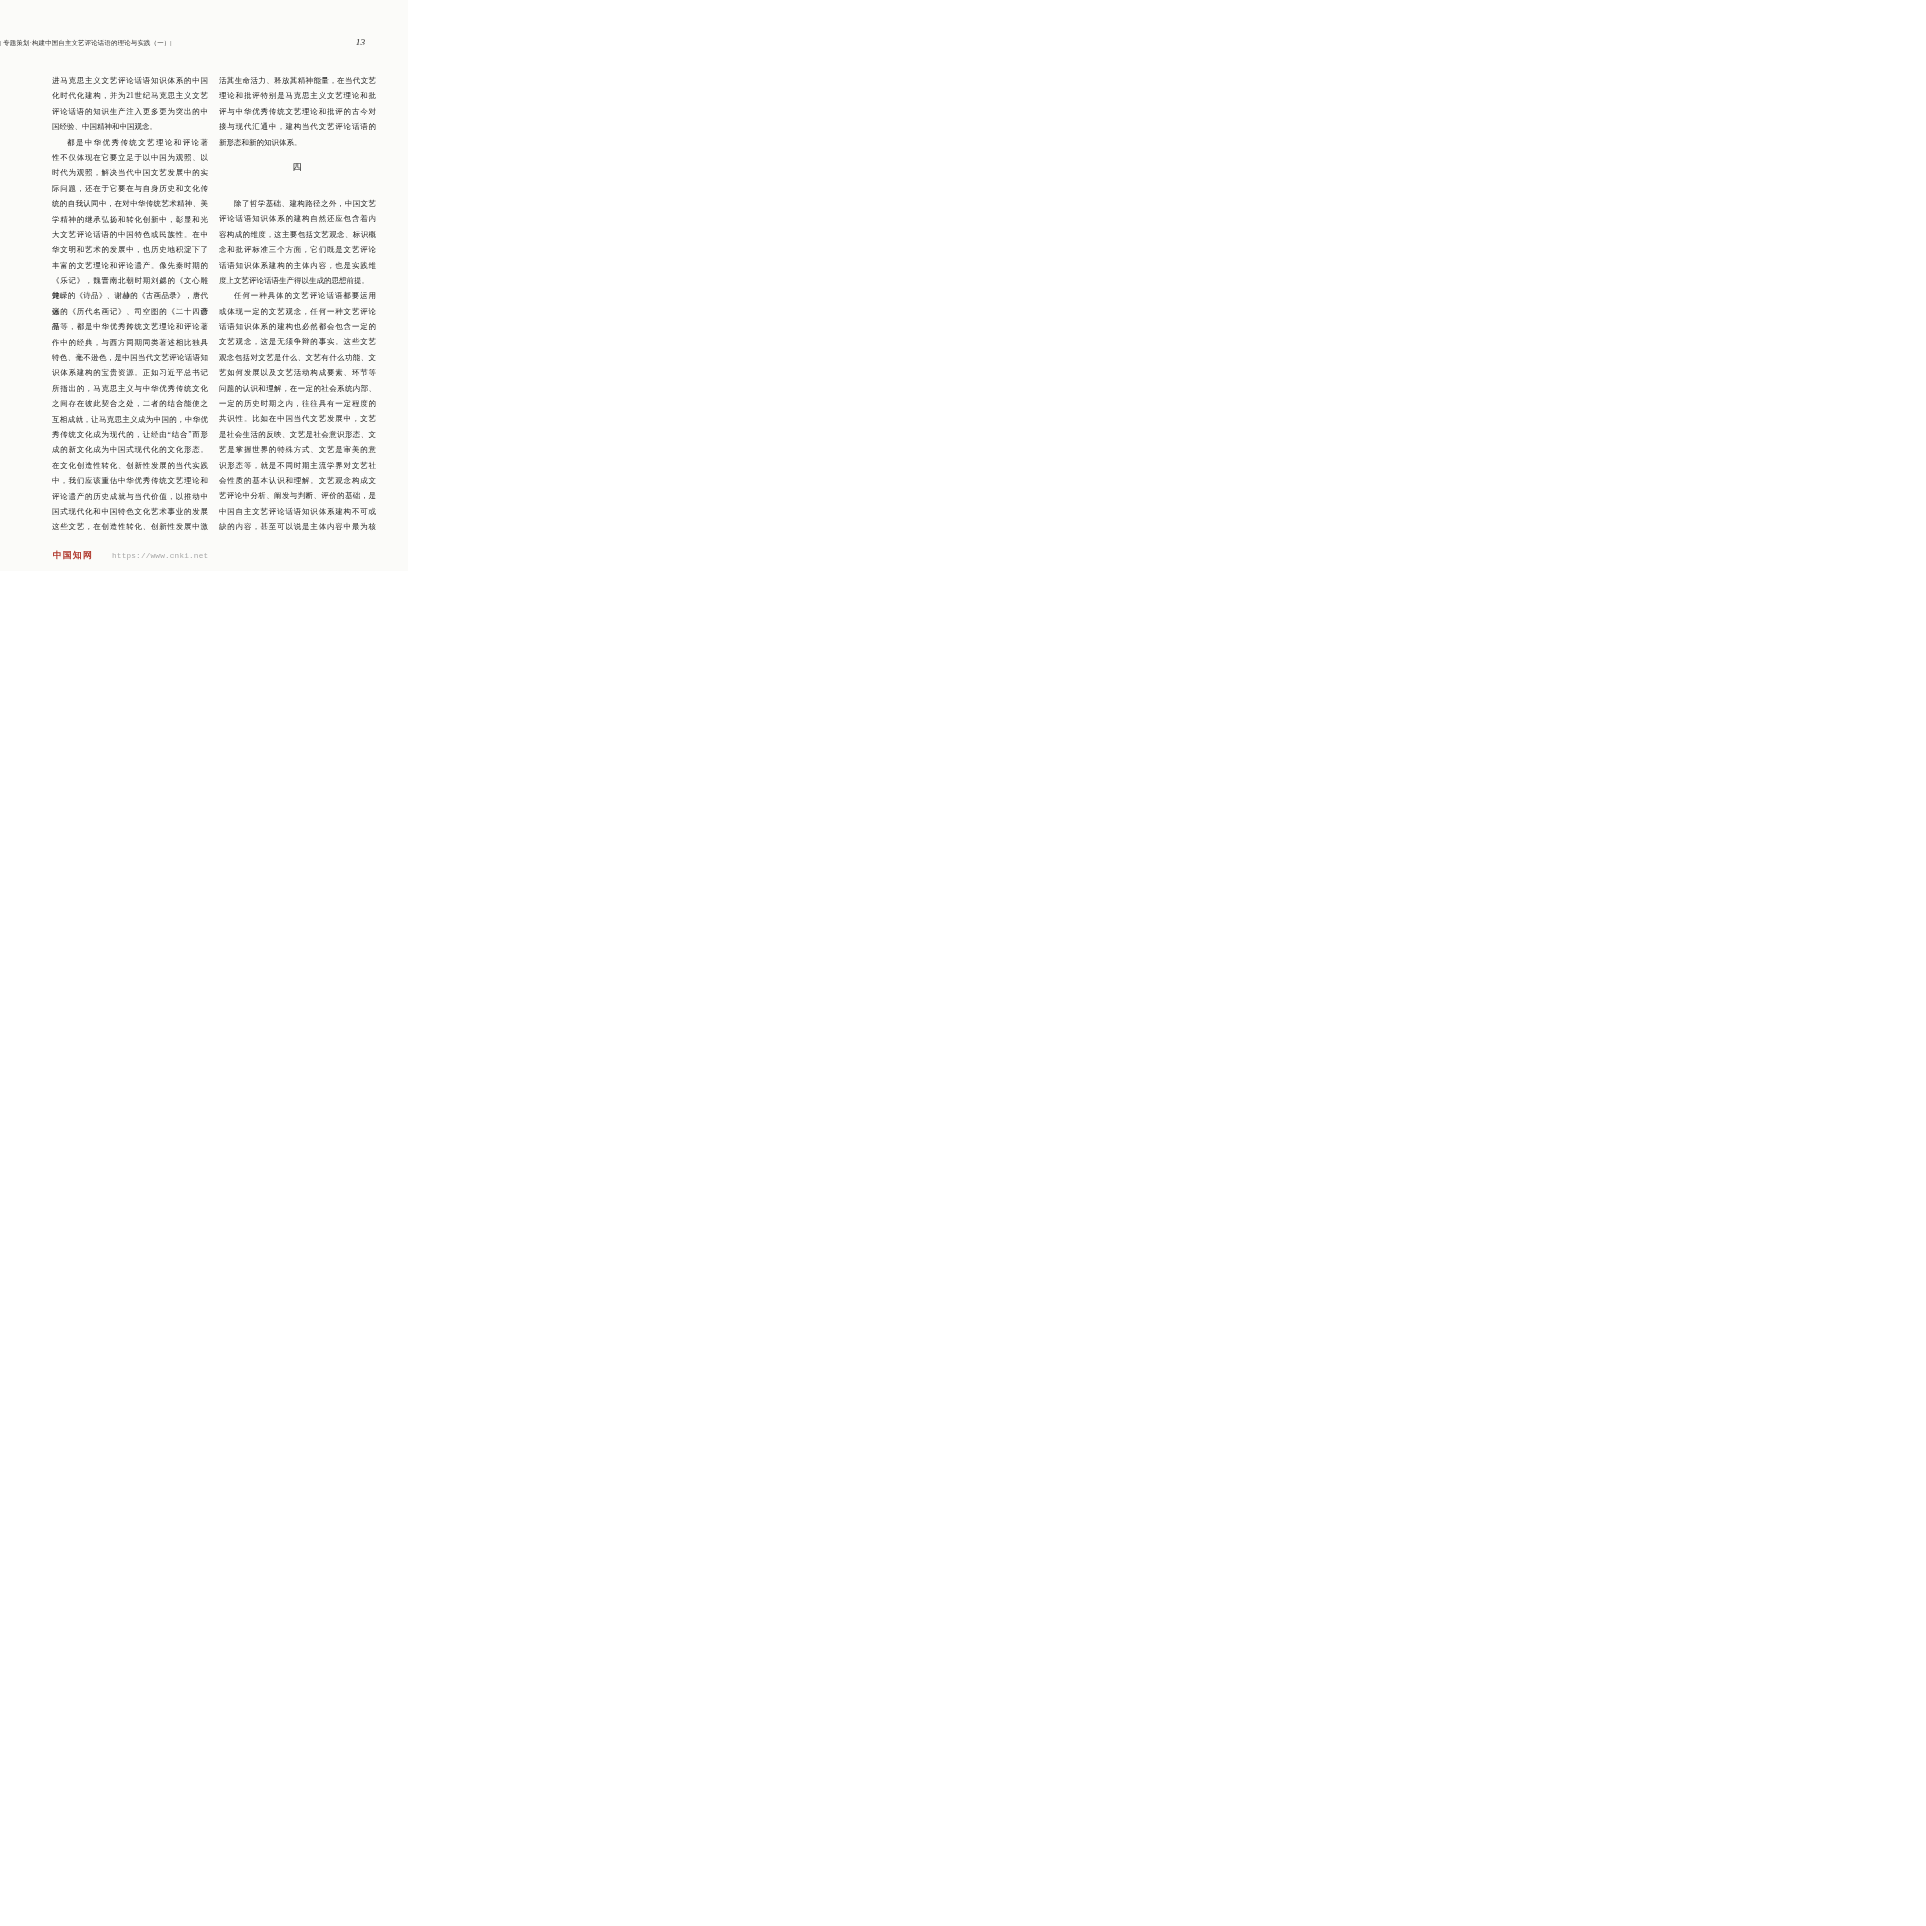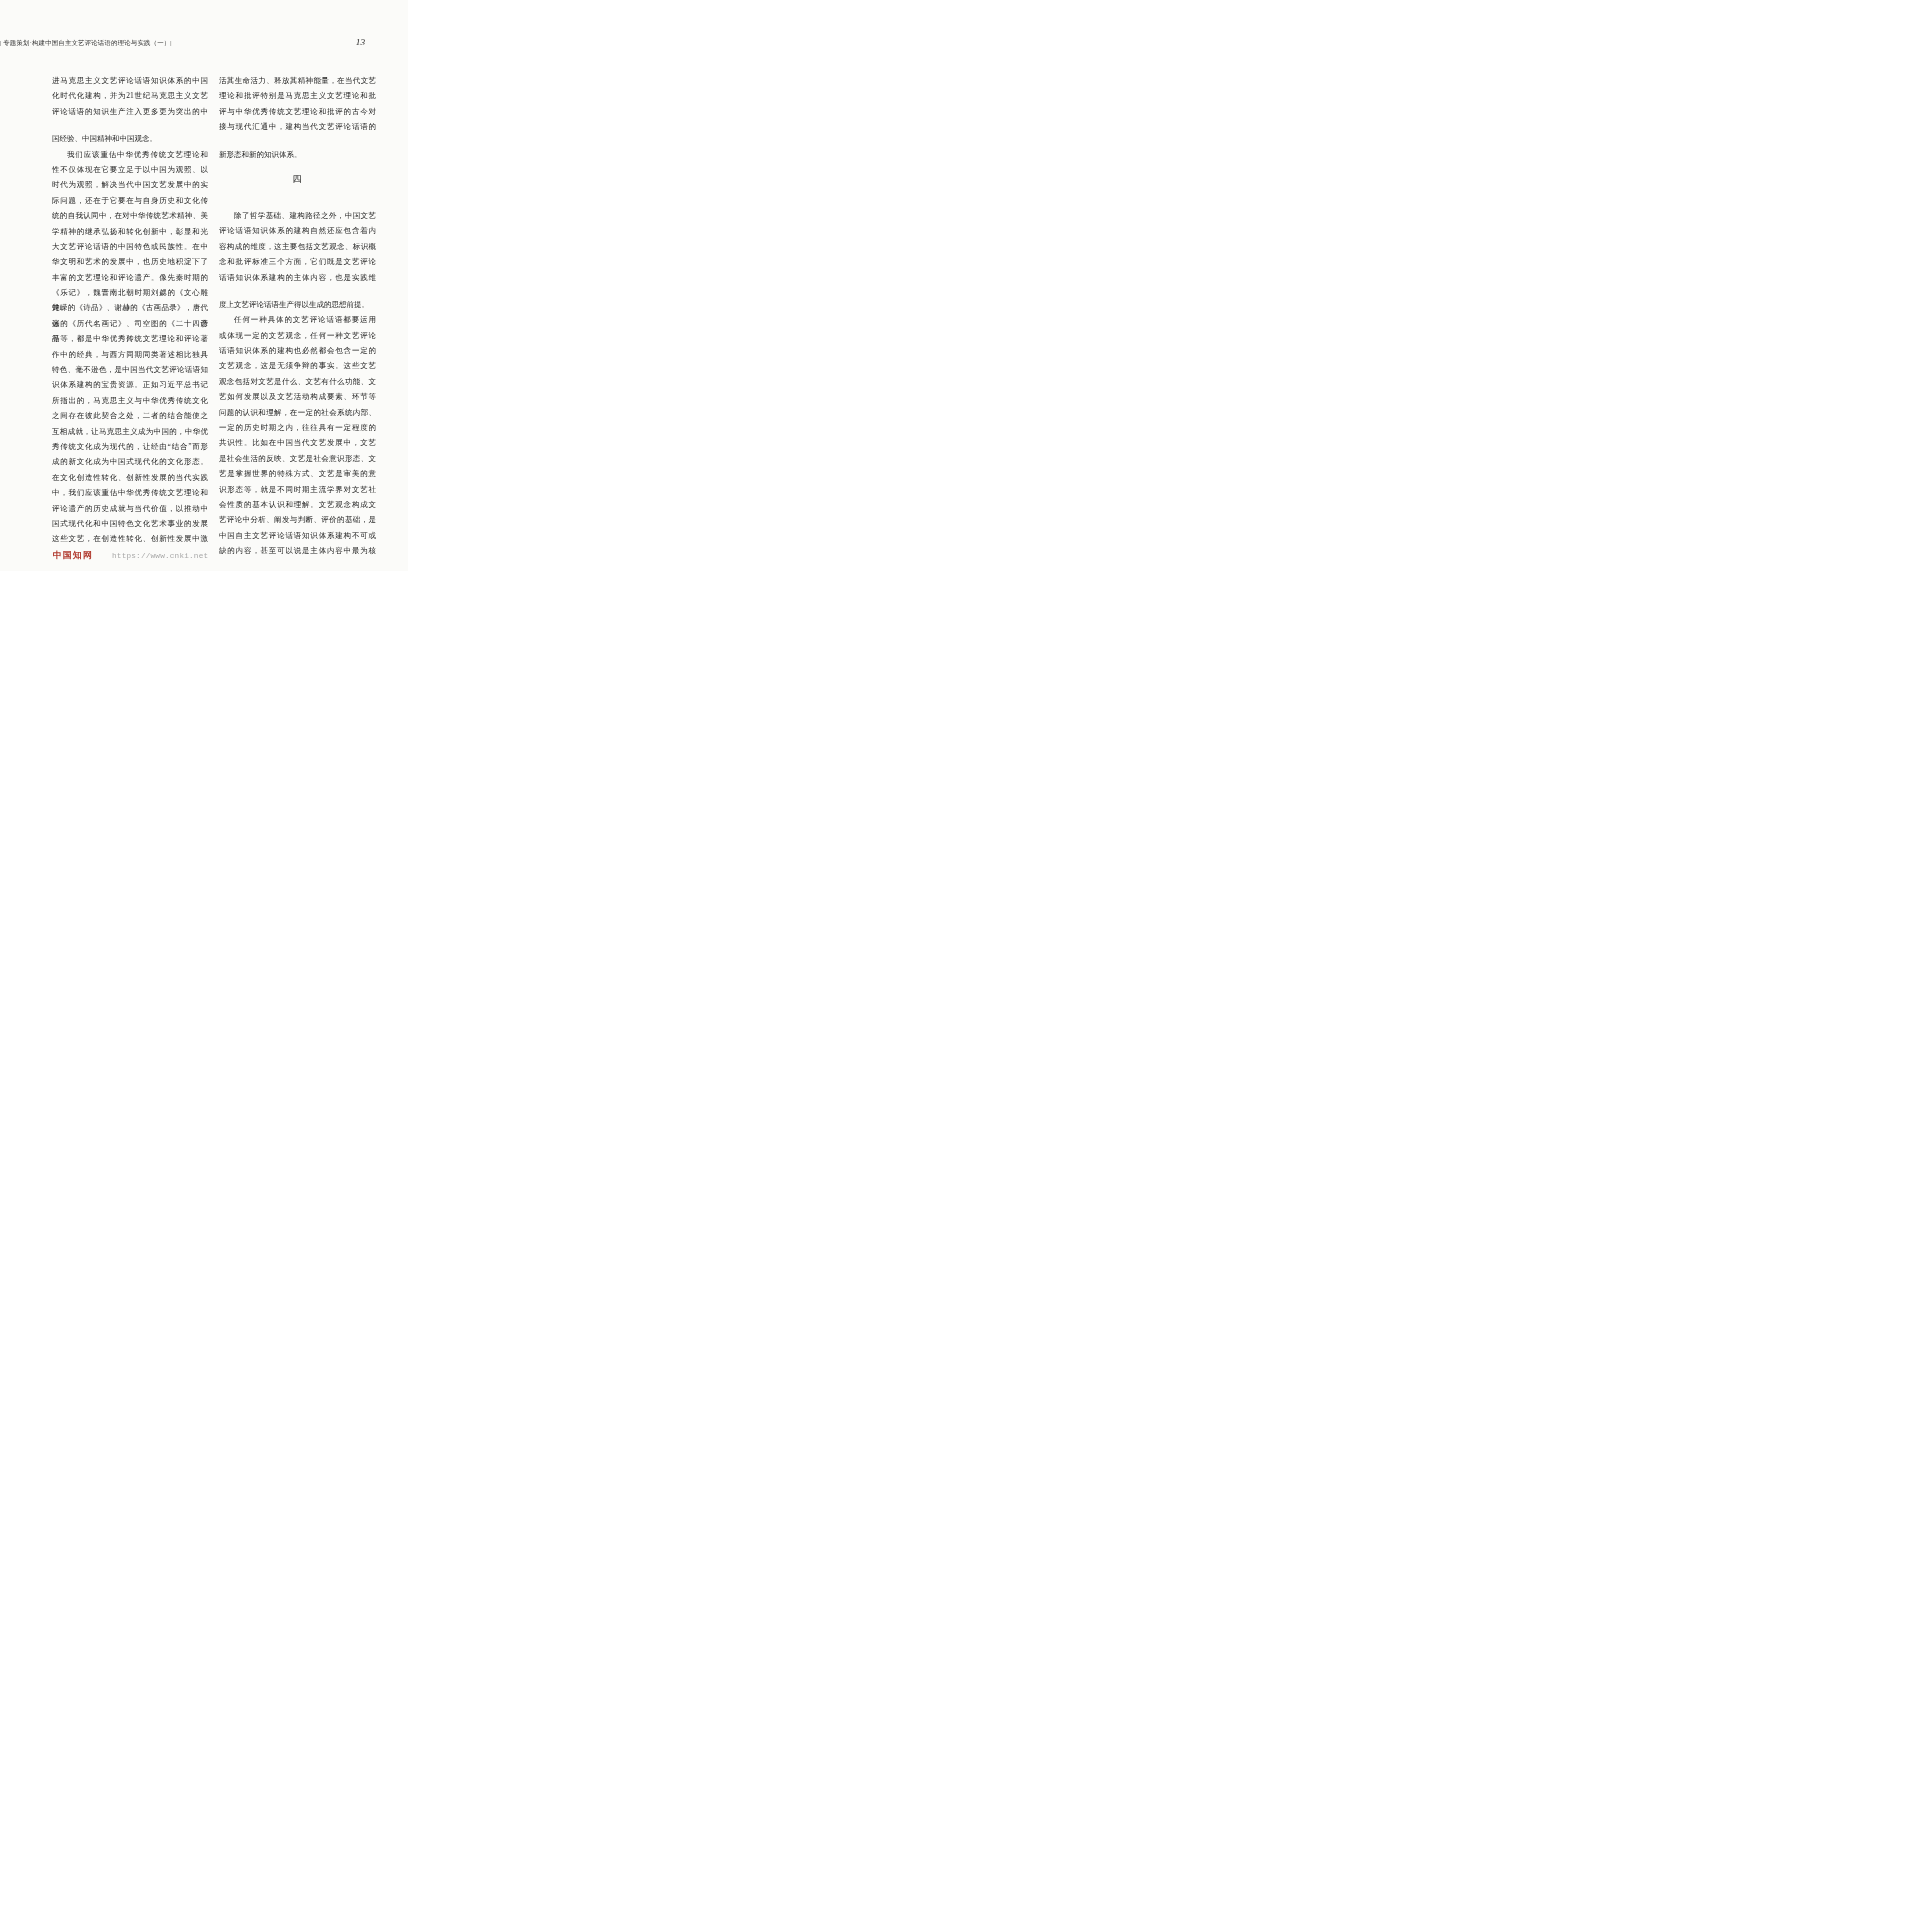--- a/index.html
+++ b/index.html
@@ -47,21 +47,21 @@
   .column.right { left: 219px; width: 157px; }
   .line {
     height: 15.4px;
     line-height: 15.4px;
     font-size: 7.5px;
     text-align: justify;
     text-align-last: justify;
     color: #1a1a1a;
   }
   .line.indent { text-indent: 15px; }
-  .line.last   { text-align-last: left; margin-top: 12px; }
+  .line.last   { text-align-last: left; }
   .section-heading {
     height: 46px;
     box-sizing: border-box;
     padding-top: 10.8px;
     text-align: center;
     font-size: 9.2px;
     letter-spacing: 0.8px;
     color: #161616;
   }
   
@@ -95,21 +95,21 @@
   <div class="header">
     <span class="header-topic">| 专题策划·构建中国自主文艺评论话语的理论与实践（一）|</span>
     <span class="header-page-number">13</span>
   </div>
 
   <div class="column left">
       <div class="line">进马克思主义文艺评论话语知识体系的中国</div>
       <div class="line">化时代化建构，并为21世纪马克思主义文艺</div>
       <div class="line">评论话语的知识生产注入更多更为突出的中</div>
       <div class="line last">国经验、中国精神和中国观念。</div>
-      <div class="line indent">我们应该重估中华优秀传统文艺理论和</div>
+      <div class="line indent">都是中华优秀传统文艺理论和评论著</div>
       <div class="line">性不仅体现在它要立足于以中国为观照、以</div>
       <div class="line">时代为观照，解决当代中国文艺发展中的实</div>
       <div class="line">际问题，还在于它要在与自身历史和文化传</div>
       <div class="line">统的自我认同中，在对中华传统艺术精神、美</div>
       <div class="line">学精神的继承弘扬和转化创新中，彰显和光</div>
       <div class="line">大文艺评论话语的中国特色或民族性。在中</div>
       <div class="line">华文明和艺术的发展中，也历史地积淀下了</div>
       <div class="line">丰富的文艺理论和评论遗产。像先秦时期的</div>
       <div class="line">《乐记》，魏晋南北朝时期刘勰的《文心雕龙》、</div>
       <div class="line">钟嵘的《诗品》、谢赫的《古画品录》，唐代张彦</div>

